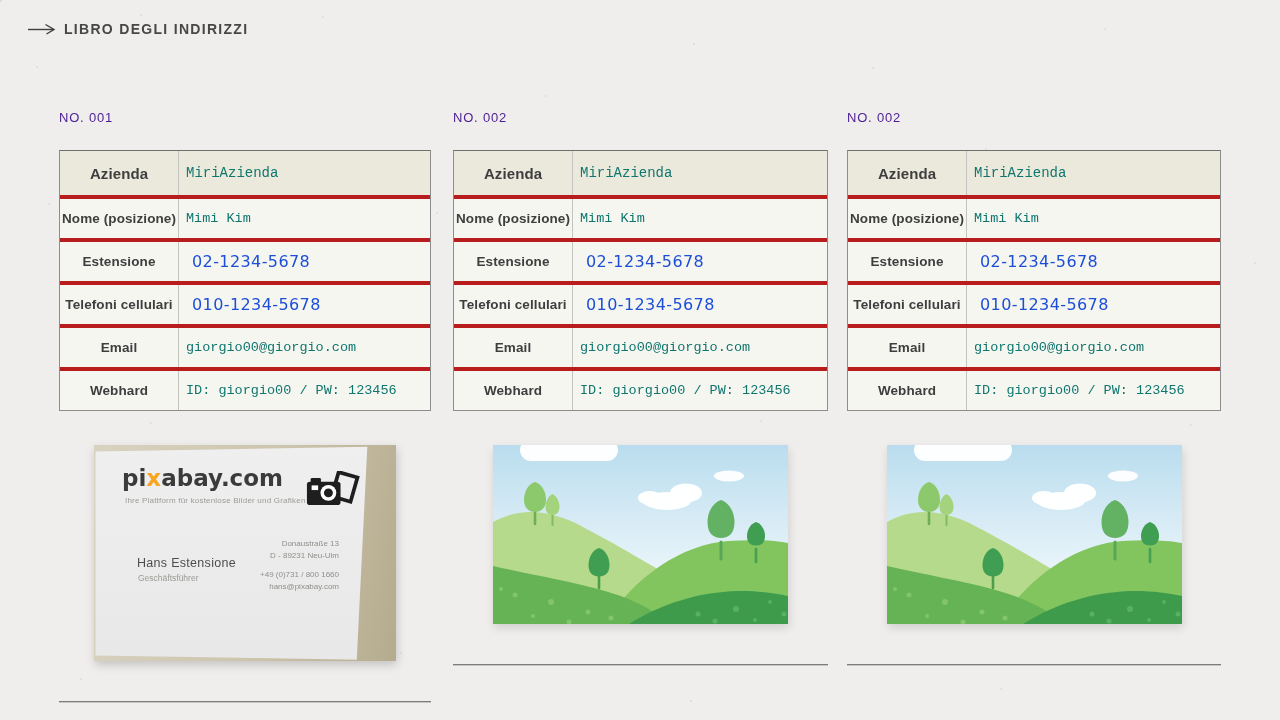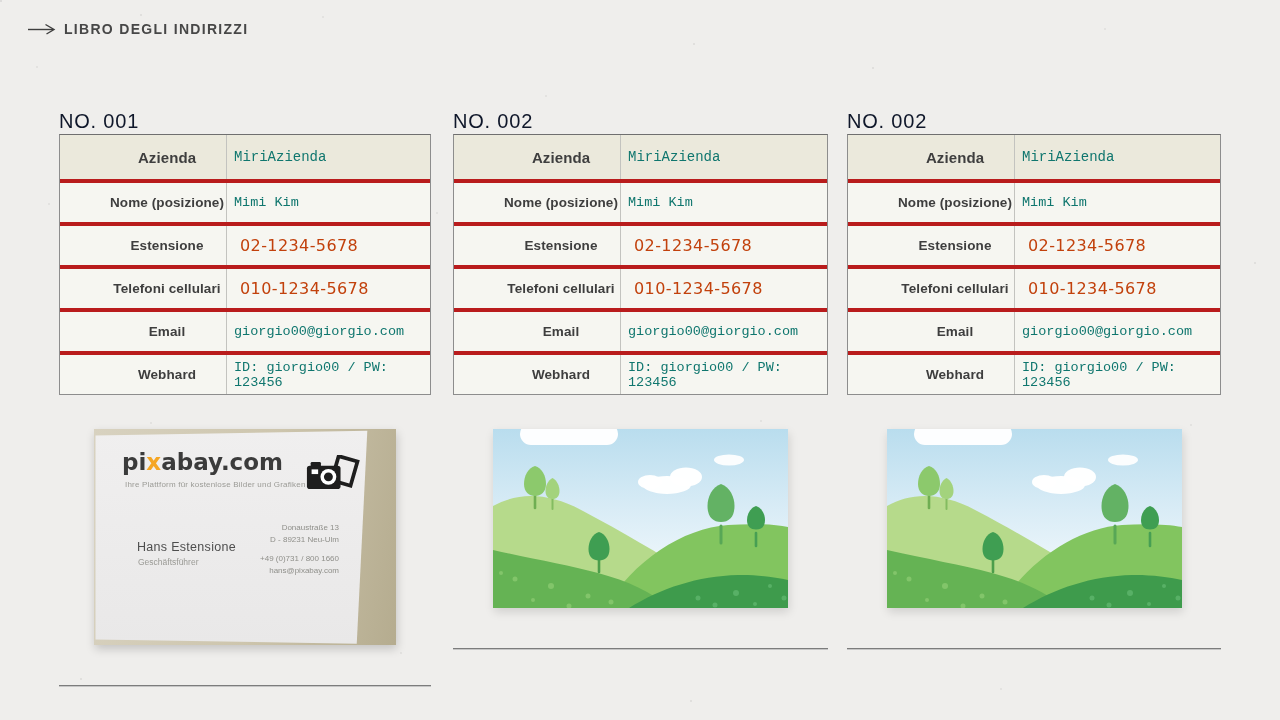--- a/index.html
+++ b/index.html
@@ -31,50 +31,49 @@
   .page-header{ position:absolute; left:28px; top:21px; display:flex; align-items:center; gap:8px; }
   .page-header .title{
     font-size:14px; font-weight:bold; letter-spacing:1.3px; color:#474747;
   }
   
   .col{ position:absolute; top:110px; }
   .col1{ left:59px;  width:372px; }
   .col2{ left:453px; width:375px; }
   .col3{ left:847px; width:374px; }
   .no-label{
-    height:16px; margin-bottom:8px;
-    font-size:20px; color:#0f172a; letter-spacing:.8px;
+    height:16px; margin-bottom:24px;
+    font-size:13px; color:#4c1d95; letter-spacing:.8px;
   }
   
   .card-table{
     width:100%;
     background:#f6f6f1;
     border:1px solid #8d8d8d;
     border-top-color:#6f6f6f;
   }
   .row{ display:flex; height:43px; border-top:4px solid #b91c1c; }
   .row.header{ height:44px; border-top:none; background:#ebe9dc; border-bottom:0; }
   .cell-label{
     width:119px; flex:0 0 119px;
     display:flex; align-items:center; justify-content:center;
     text-align:right;
     font-weight:bold; font-size:13.5px; color:#3e3e3e; letter-spacing:.1px;
     border-right:1px solid #c3c3bf;
-    margin-left:48px;
   }
   .row.header .cell-label{ font-size:15px; }
   .cell-value{
     flex:1; display:flex; align-items:center;
     padding-left:7px; font-size:13.5px; color:#0f766e;font-family:Liberation Mono, monospace;
   }
   .row.header .cell-value{ font-size:14px; }
   .row.num .cell-value{
     padding-left:13px;
     font-family:"DejaVu Sans", sans-serif;
-    font-size:16px; color:#c2410c; letter-spacing:.4px; font-weight:normal;
+    font-size:16px; color:#1d4ed8; letter-spacing:.4px; font-weight:normal;
   }
   
   .attachment{ margin:34px auto 0 auto; }
   .photo-real{
     position:relative; width:302px; height:216px;
     background:linear-gradient(100deg,#d8d2c0 0%, #cdc5ad 55%, #b5ac8f 100%);
     box-shadow:1px 4px 9px rgba(0,0,0,.18);
   }
   .white-card{
     position:absolute; inset:0;

